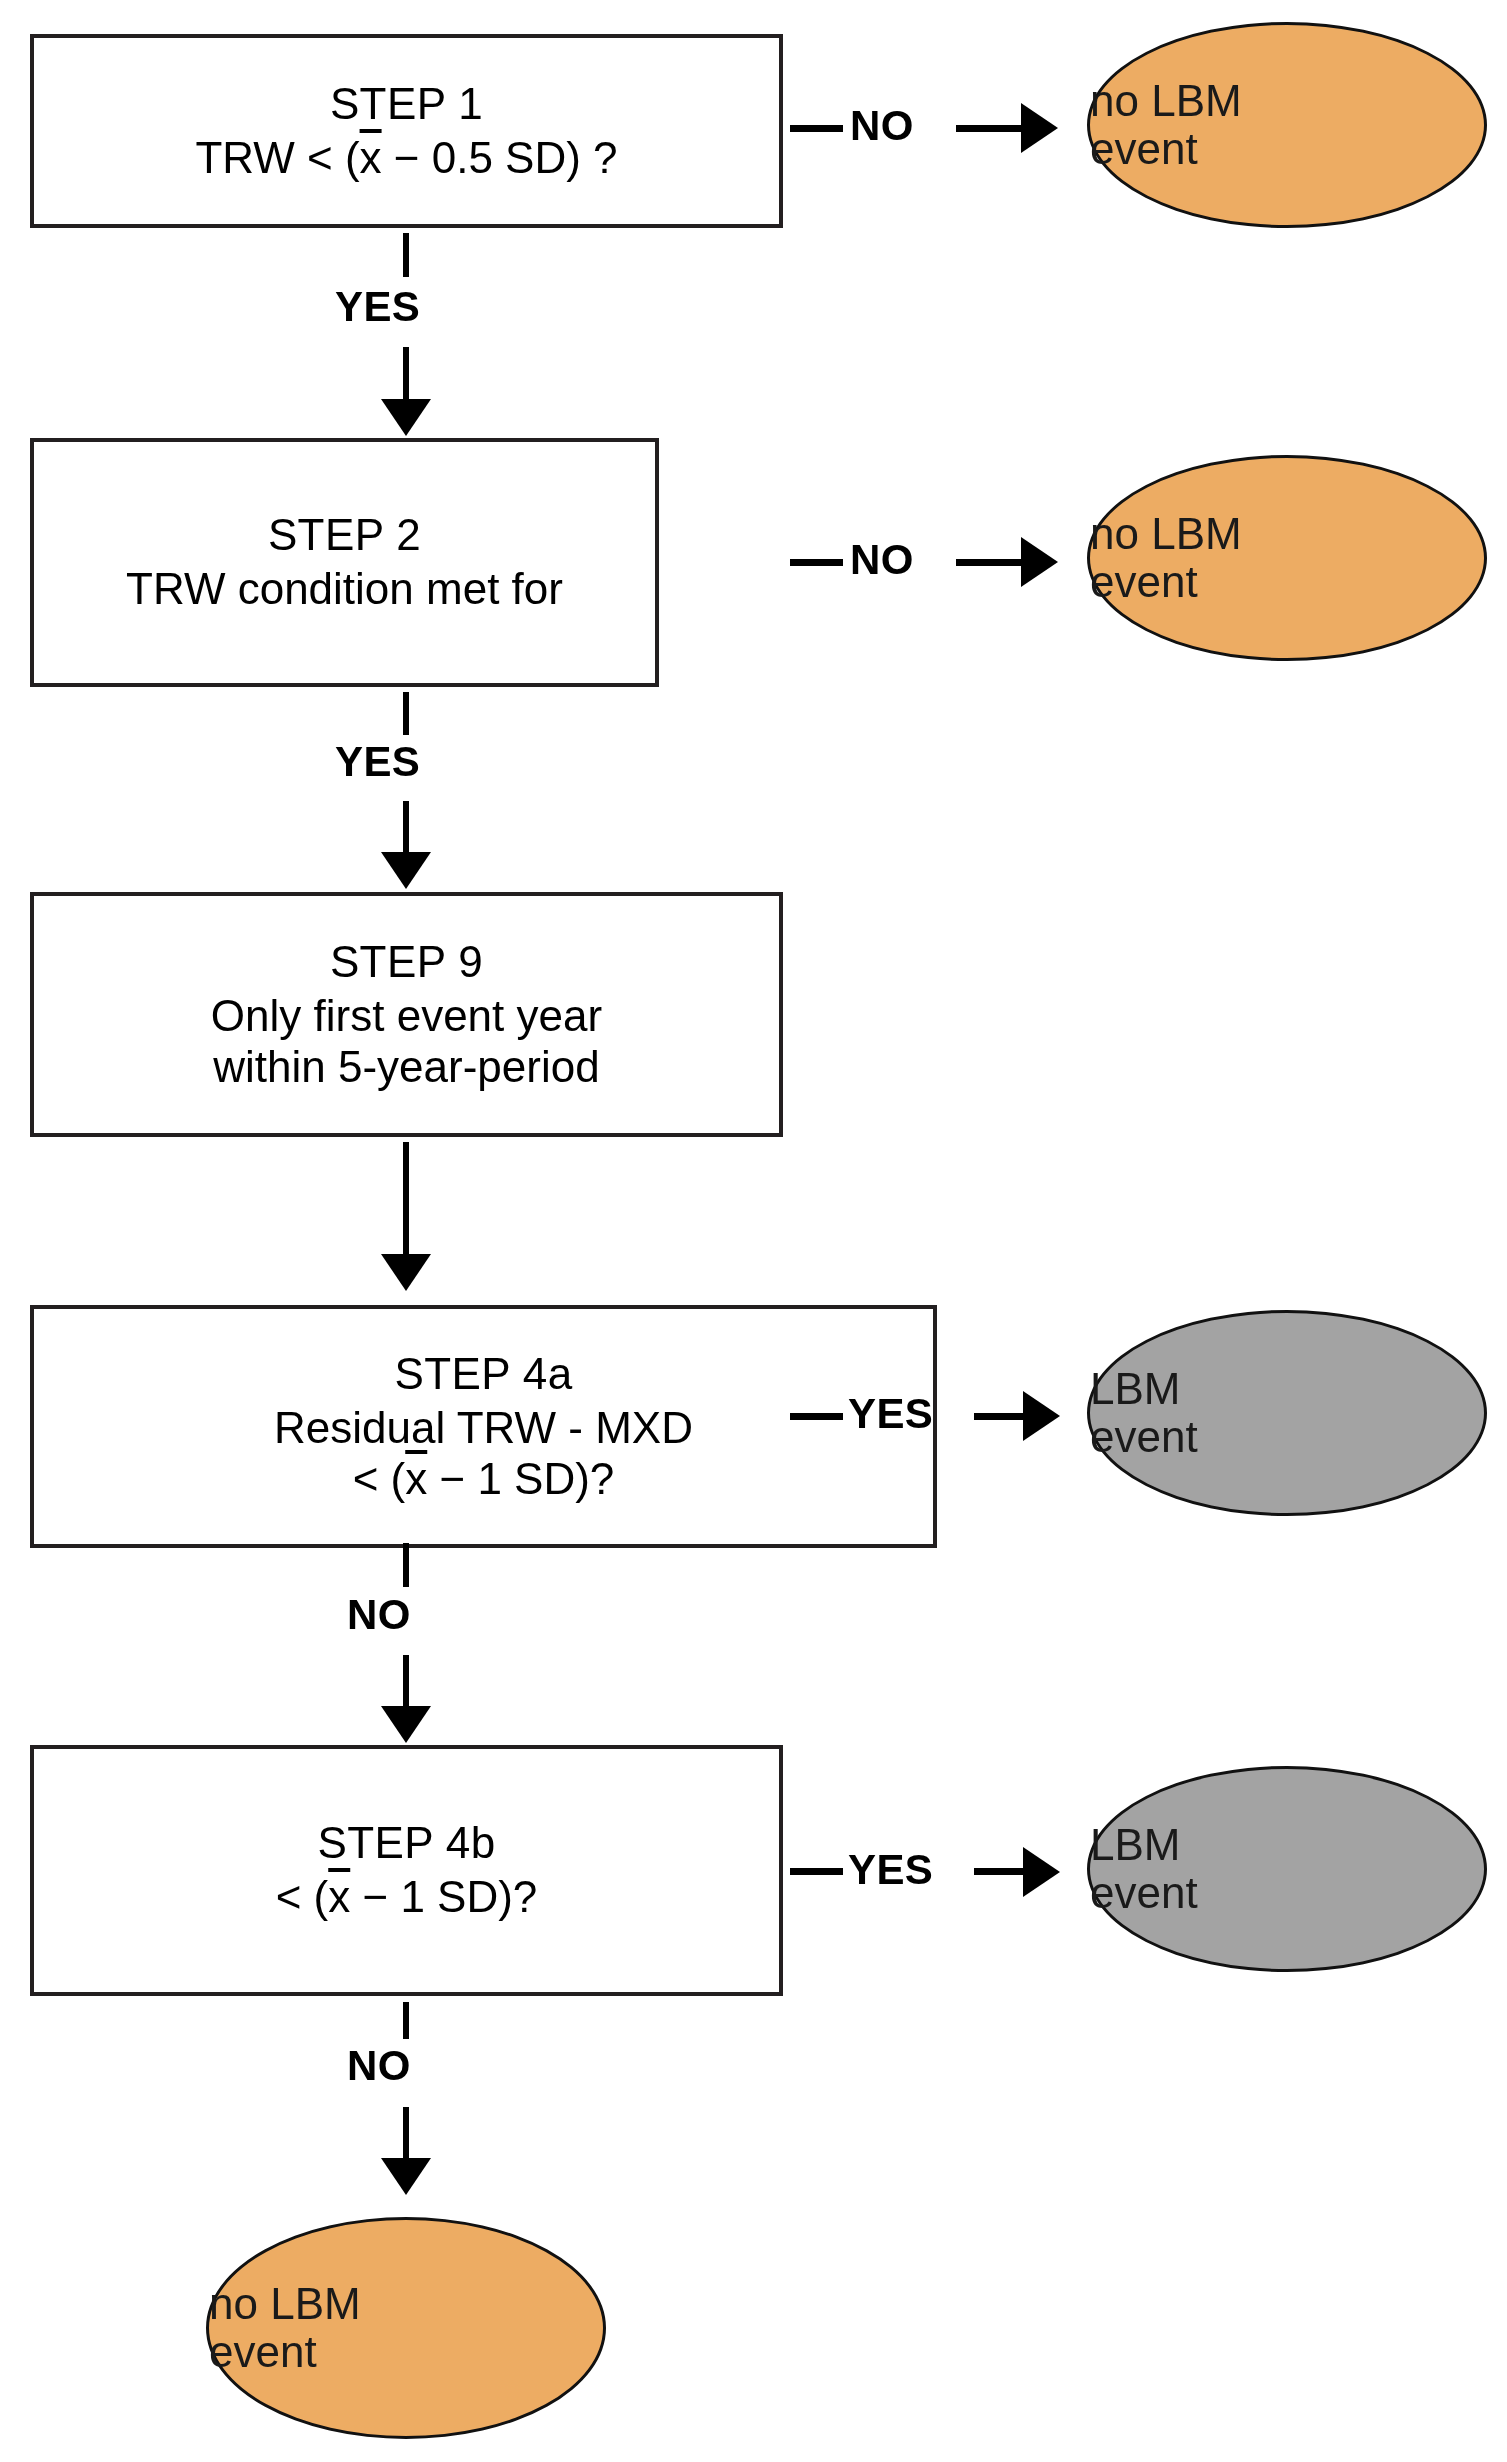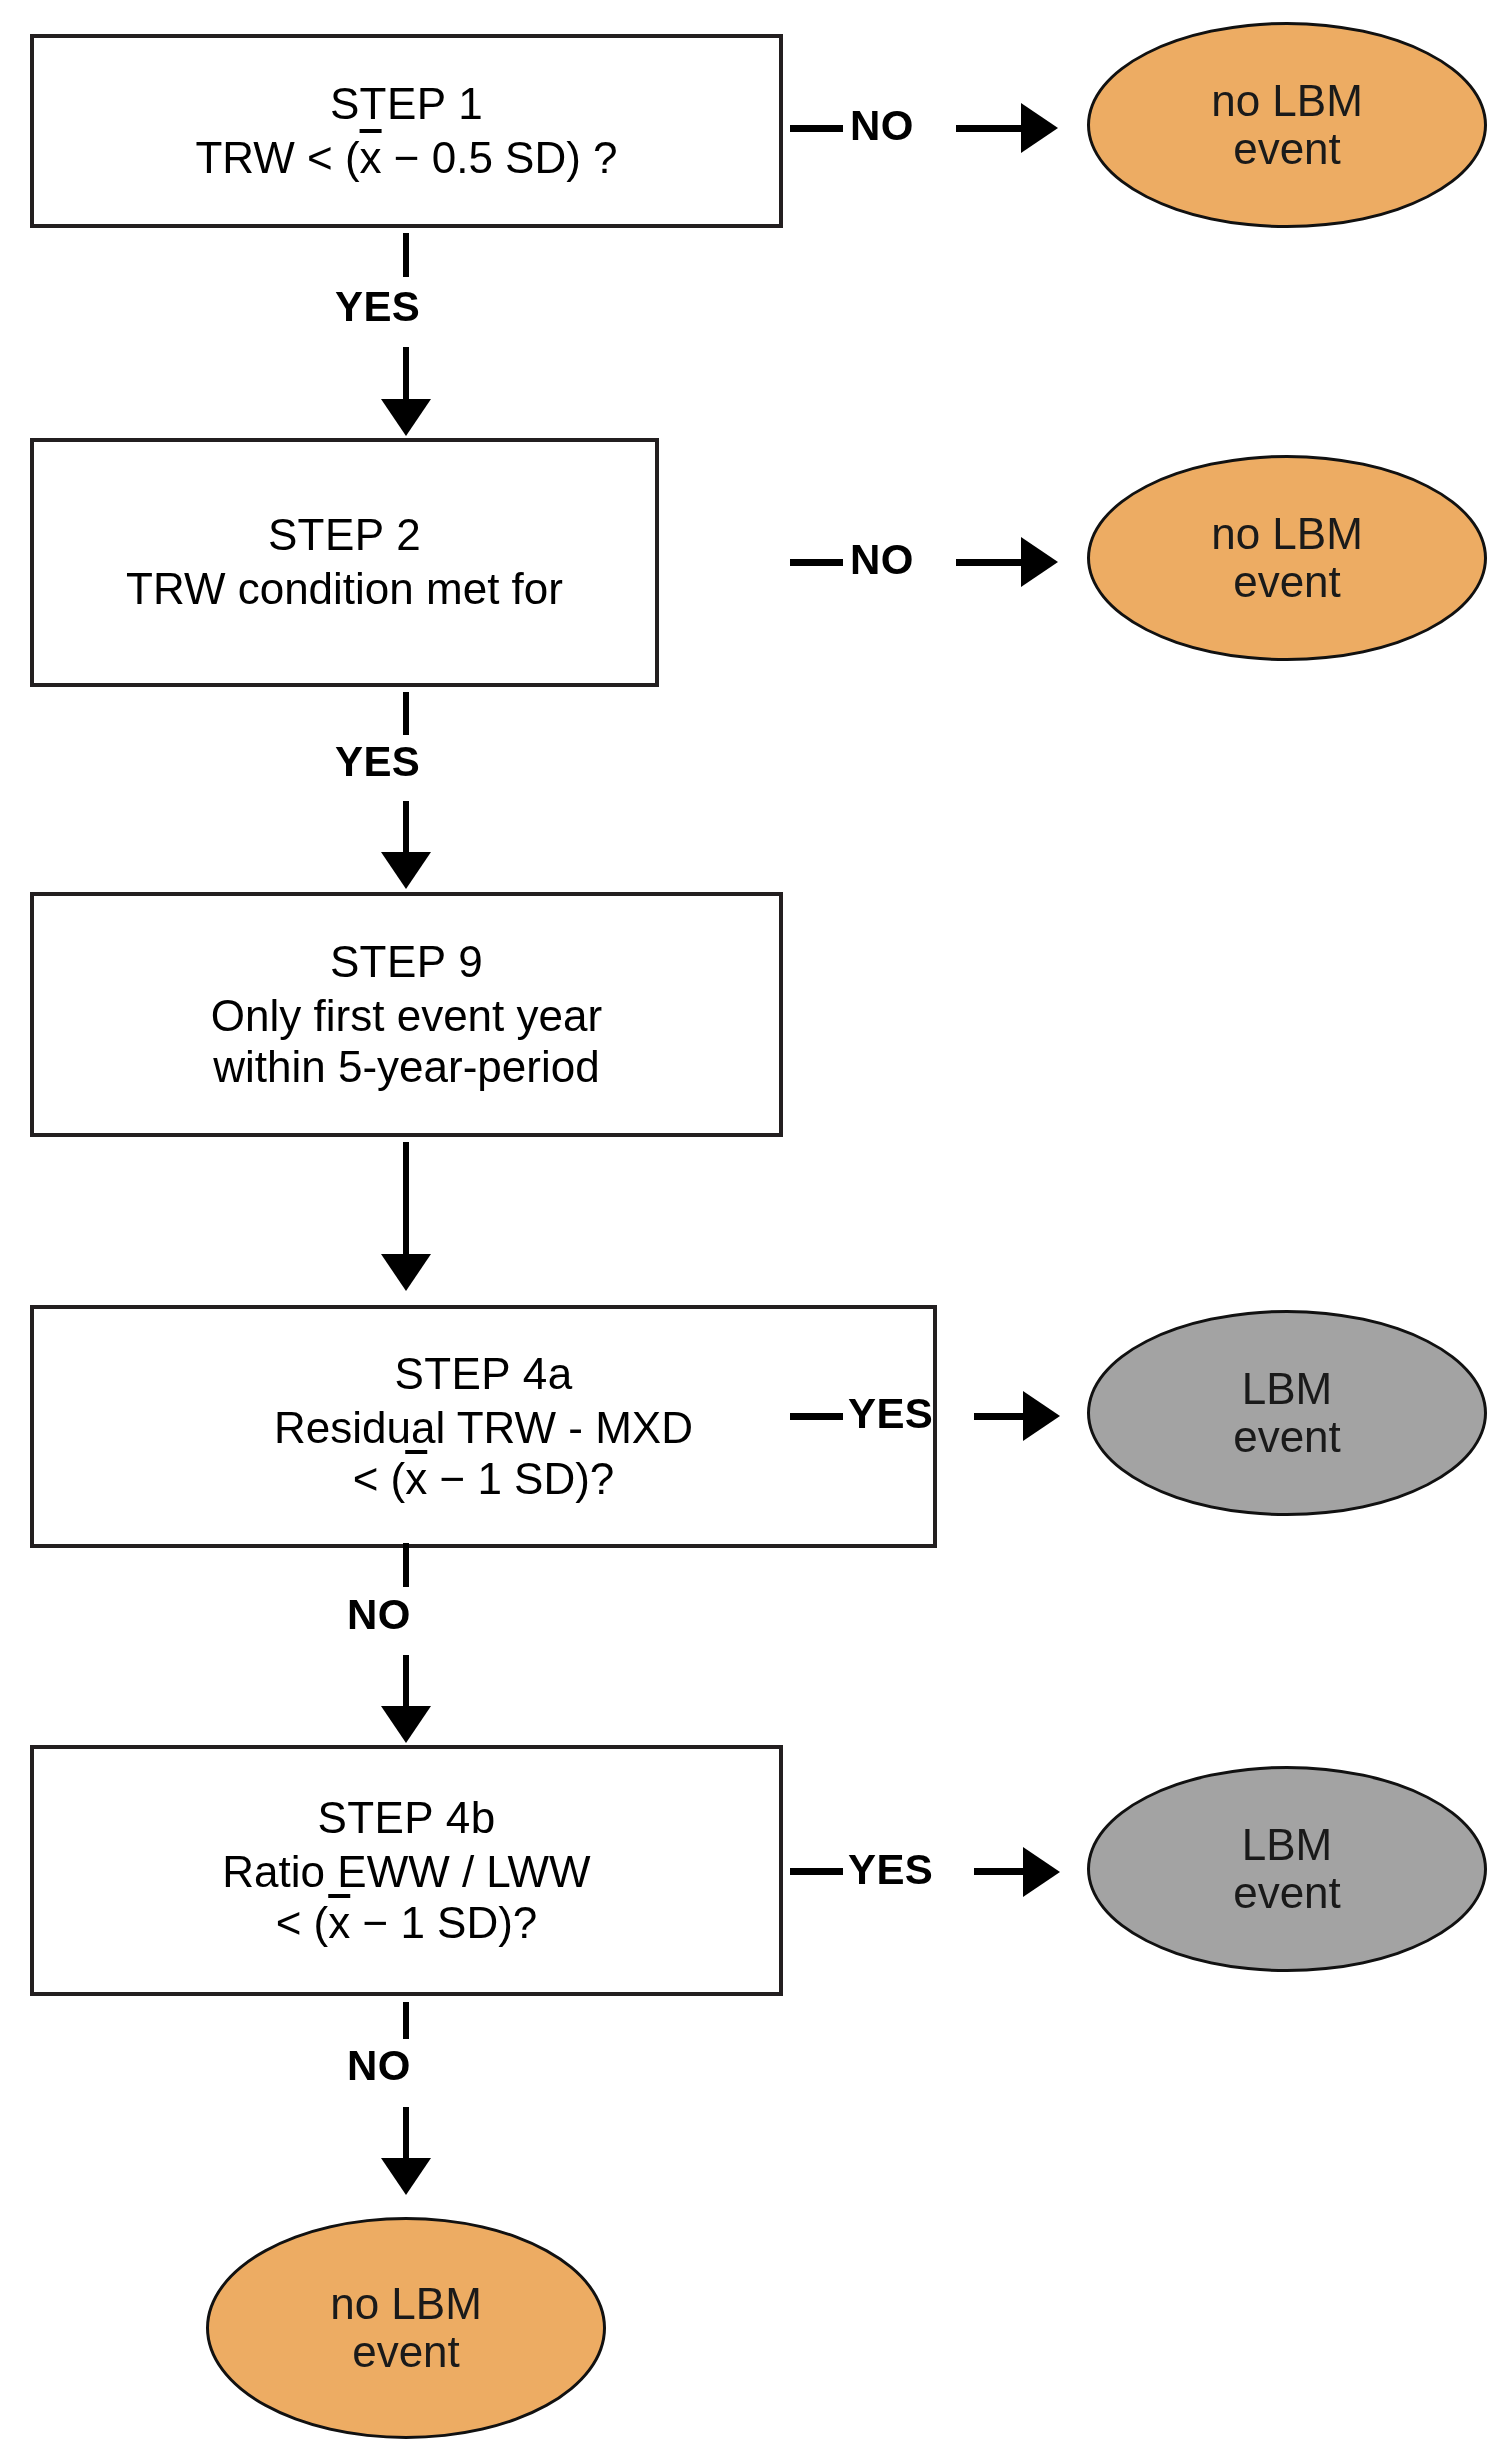--- a/index.html
+++ b/index.html
@@ -50,21 +50,21 @@
   }
 
   
   .ellipse {
     position: absolute;
     box-sizing: border-box;
     border-radius: 50%;
     border: 3.6px solid #111111;
     display: flex;
     flex-direction: column;
-    align-items: center;
+    align-items: flex-start;
     justify-content: center;
     text-align: center;
     color: #1a1a1a;
     font-size: 44px;
     line-height: 1.1;
   }
   .ellipse.orange { background: #edac63; }
   .ellipse.green  { background: #a3a3a3; }
   .ellipse span { display: block; white-space: nowrap; }
 
@@ -184,21 +184,20 @@
   </div>
 
   <div class="vline" style="left:403px; top:1543px; width:6.2px; height:44px;"></div>
   <div class="edge-label" style="left:347px; top:1591px;">NO</div>
   <div class="vline" style="left:403px; top:1655px; width:6.2px; height:55px;"></div>
   <div class="arrow-down" style="left:381px; top:1706px;"></div>
 
   <div class="step-box" style="left:30px; top:1745px; width:753px; height:251px;">
     <div class="step-title">STEP 4b</div>
     <div class="step-body">
-      <div class="step-line">Ratio EWW / LWW</div>
       <div class="step-line">&lt; (<span class="ovl">x</span> − 1 SD)?</div>
     </div>
   </div>
 
   <div class="hline" style="left:790px; top:1868px; width:53px;"></div>
   <div class="edge-label" style="left:848px; top:1846px;">YES</div>
   <div class="hline" style="left:974px; top:1868px; width:52px;"></div>
   <div class="arrow-right" style="left:1023px; top:1847px;"></div>
 
   <div class="ellipse green" style="left:1087px; top:1766px; width:400px; height:206px;">

